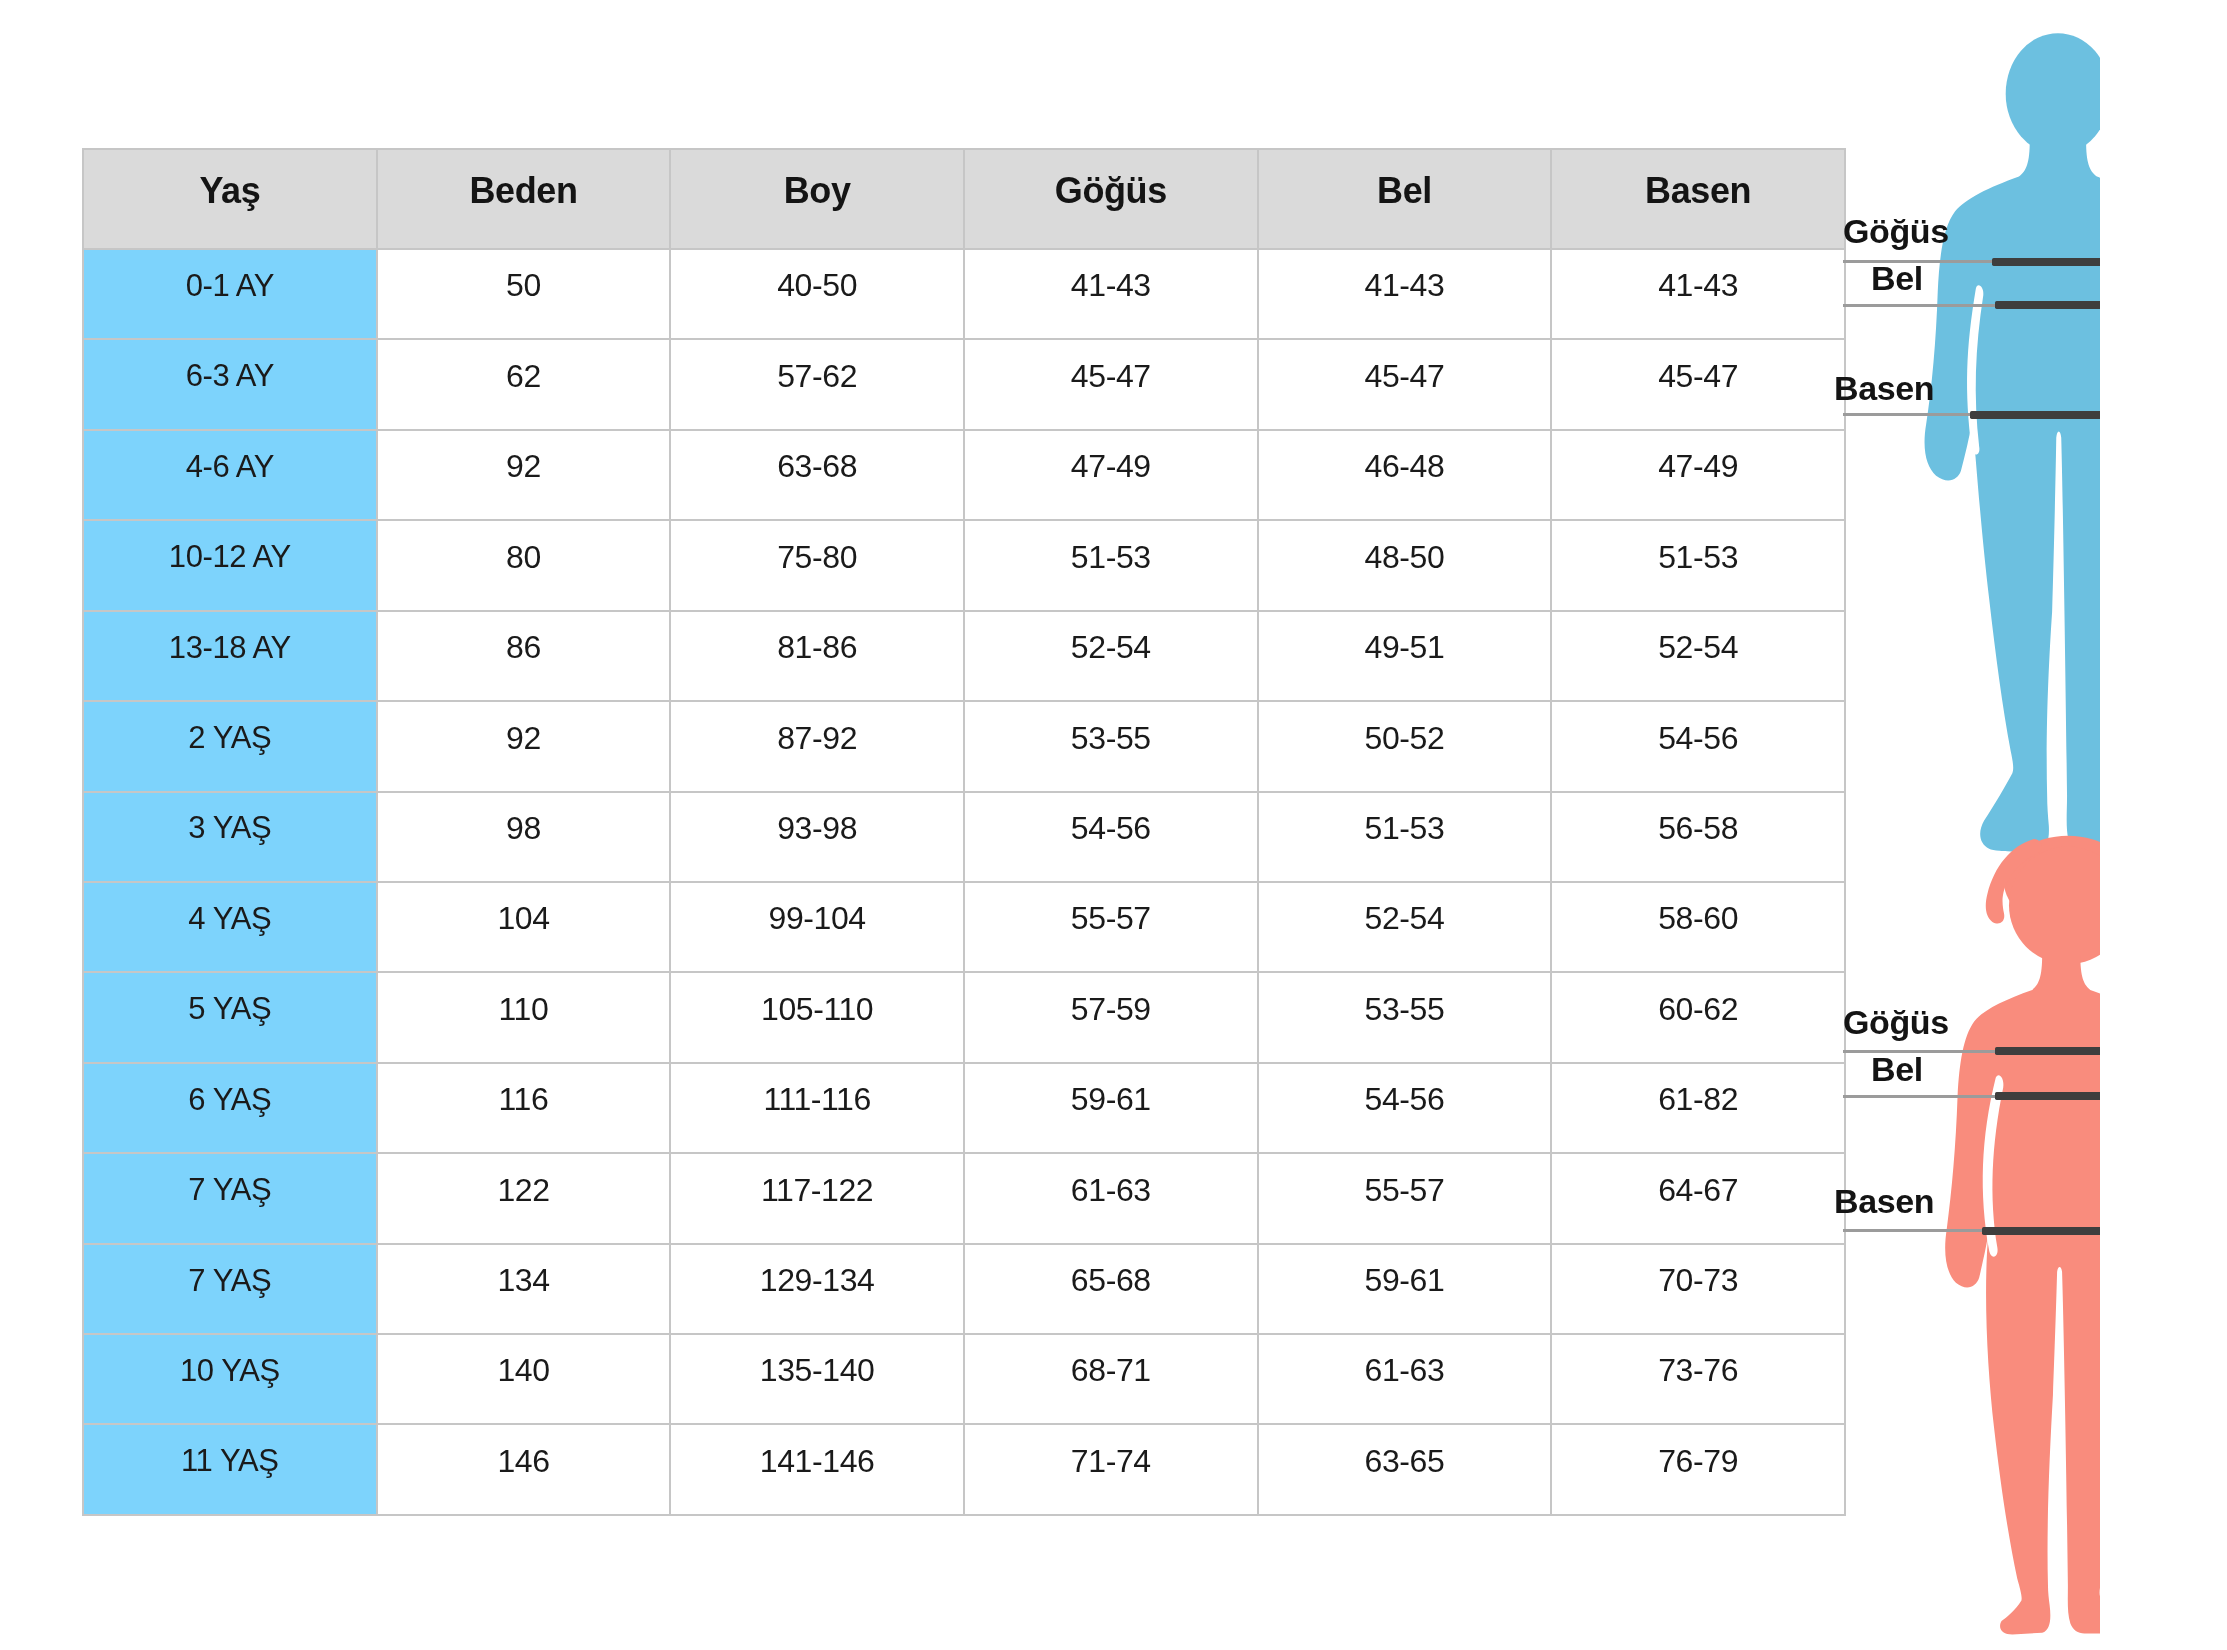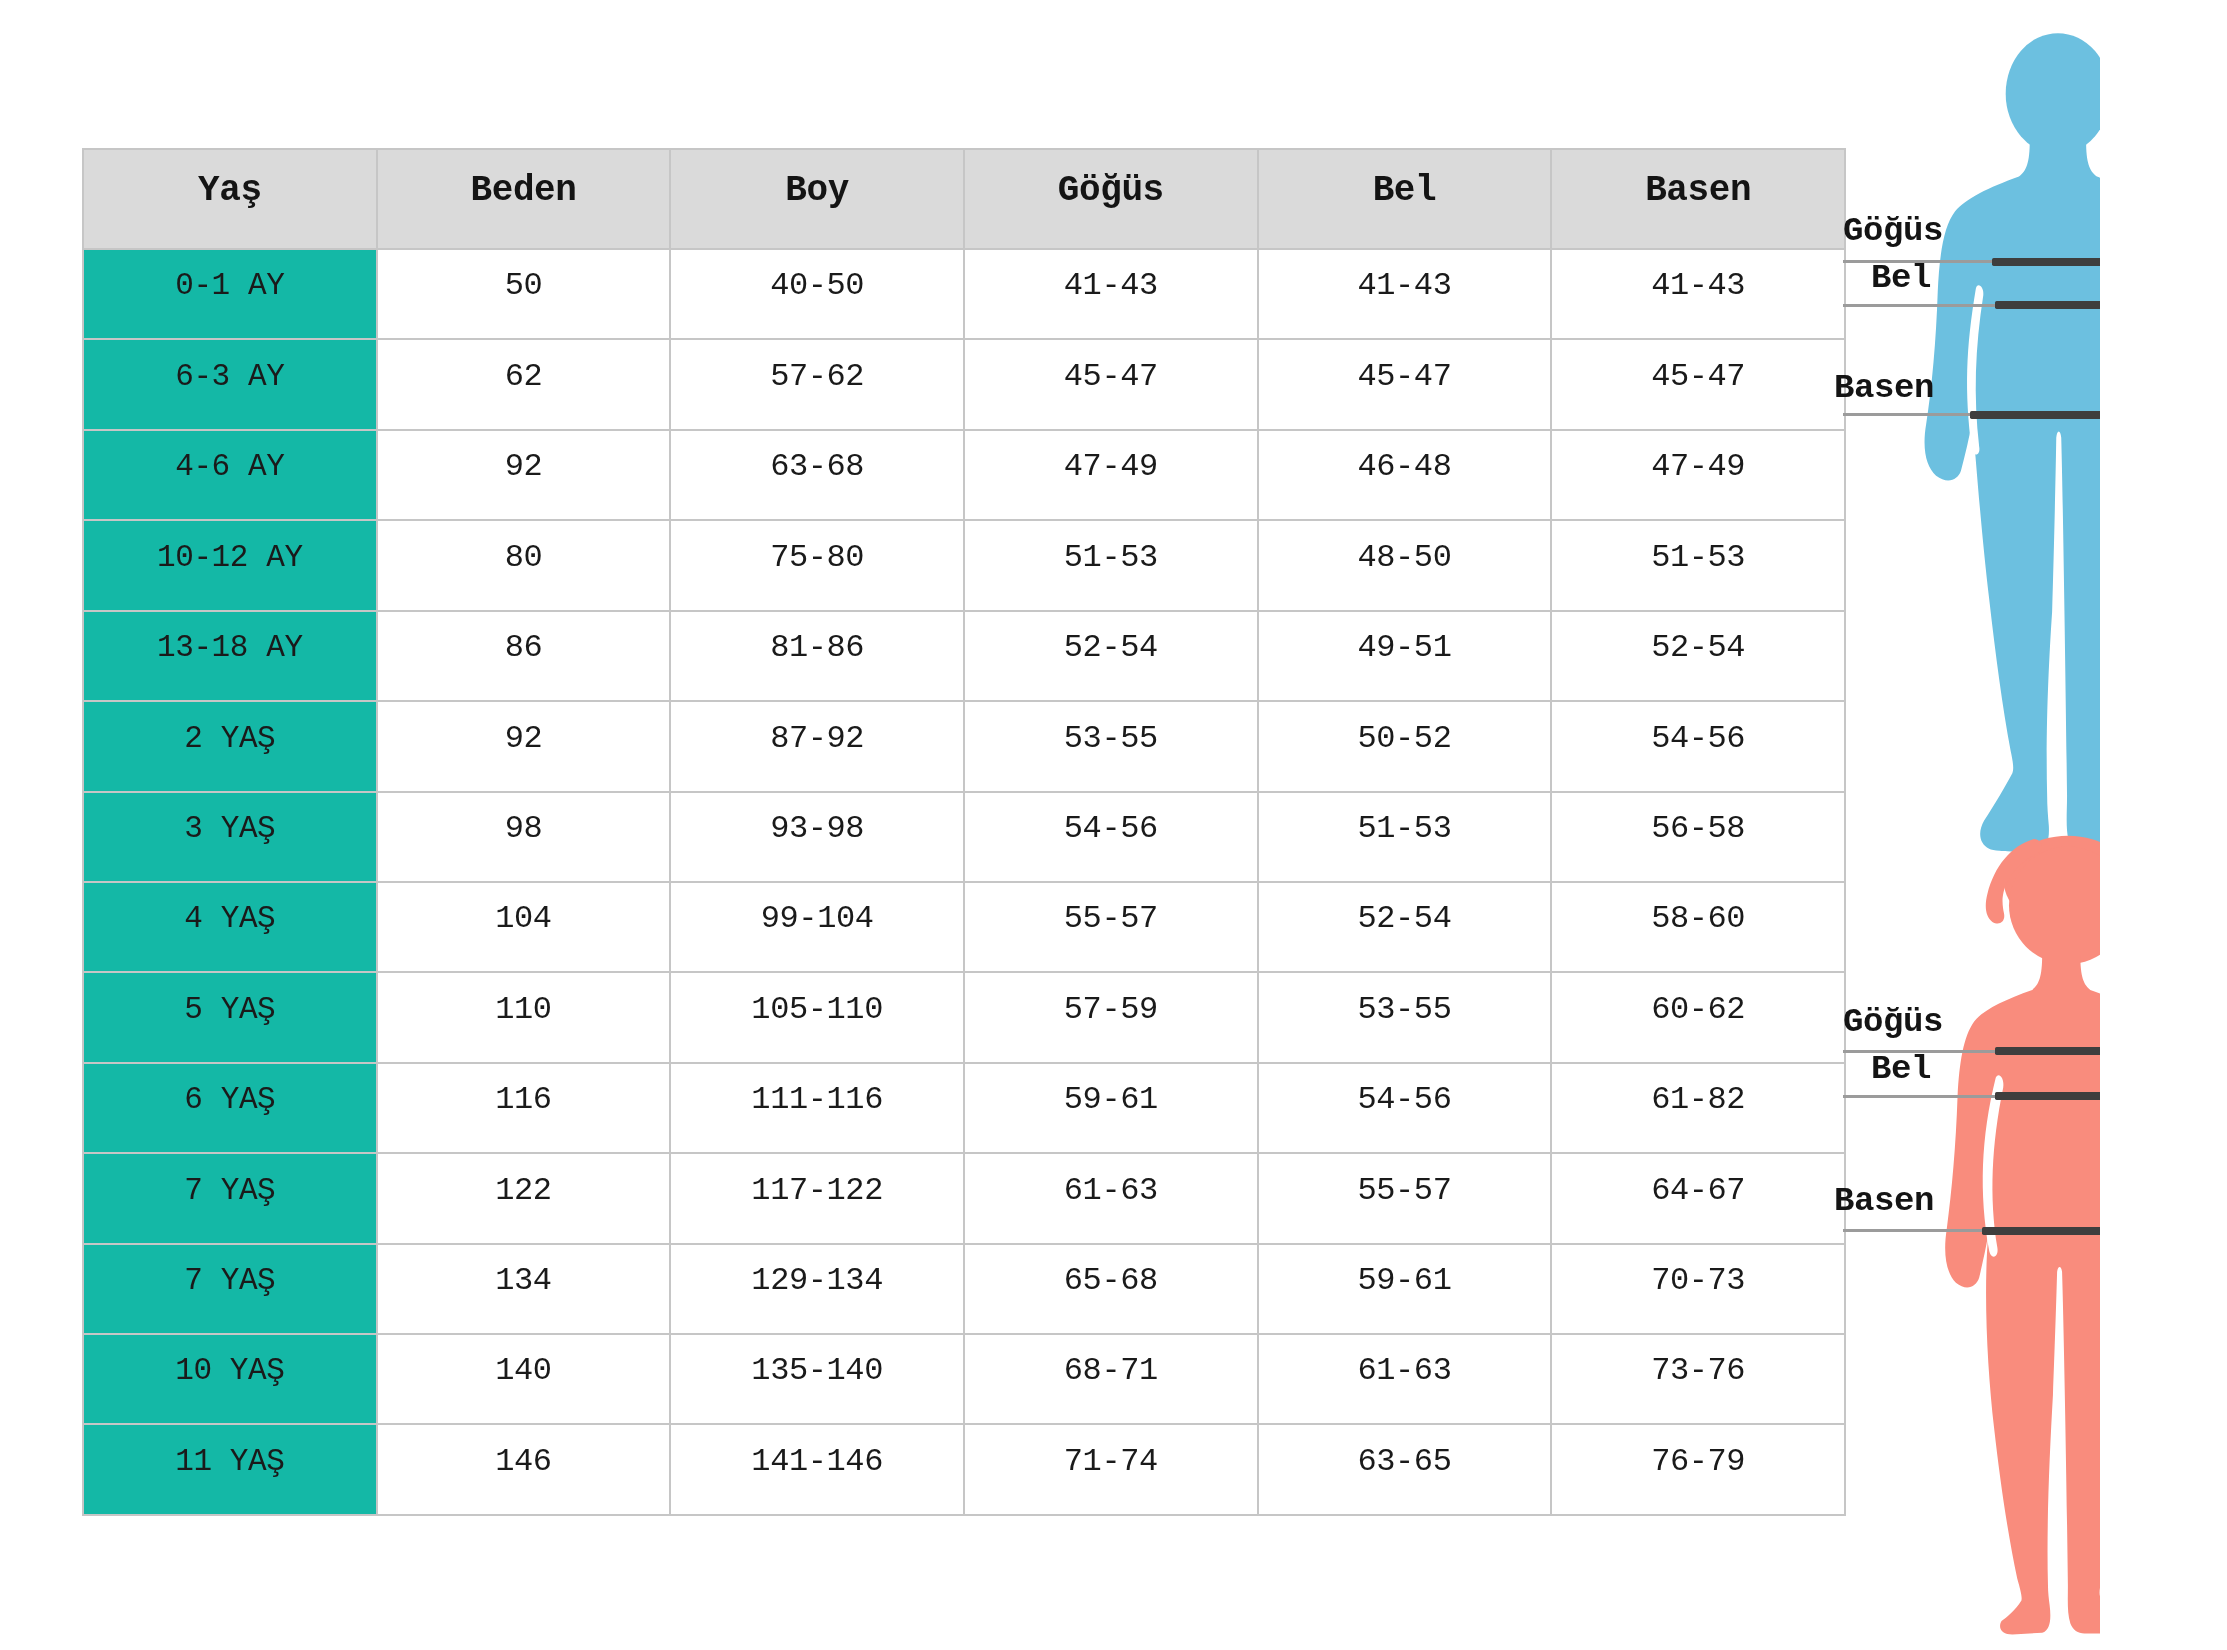--- a/index.html
+++ b/index.html
@@ -1,21 +1,21 @@
 <!DOCTYPE html>
 <html style="font-size:13.3px"><head>
 <meta charset="utf-8">
 <style>
   html,body{margin:0;padding:0;background:#ffffff;}
   .canvas{
     position:relative;
     width:2100px;height:1650px;
     background:#ffffff;
     overflow:hidden;
-    font-family:Liberation Mono, monospace;
+    font-family:Liberation Sans, sans-serif;
     color:#1a1a1a;
   }
 
   
   table.size-table{
     position:absolute;left:82px;top:148px;
     width:1764px;height:1368px;
     border-collapse:collapse;table-layout:fixed;
   }
   table.size-table th, table.size-table td{
@@ -25,21 +25,21 @@
     letter-spacing:-0.4px;
     white-space:nowrap;
   }
   table.size-table thead tr{height:100px;}
   table.size-table thead th{
     background:#dadada;
     font-size:36px;font-weight:bold;color:#141414;
   }
   table.size-table tbody tr{height:75px;}
   table.size-table tbody th{
-    background:#14b8a6;
+    background:#7dd3fc;
     font-size:31px;font-weight:normal;color:#1a1a1a;
   }
   table.size-table tbody td{
     background:#ffffff;
     font-size:32px;color:#1a1a1a;
   }
 
   
   .fig{position:absolute;}
   .fig-boy{left:1858px;top:29px;width:370px;height:833px;}

